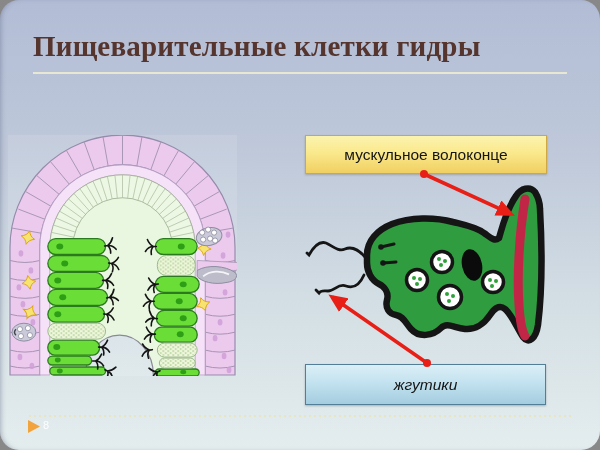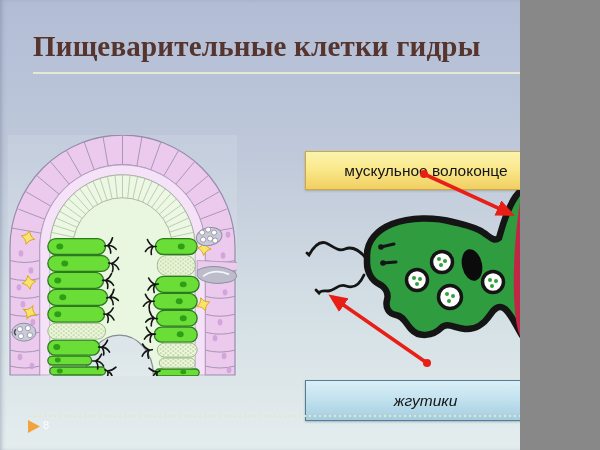--- a/index.html
+++ b/index.html
@@ -1,30 +1,31 @@
 <!DOCTYPE html>
 <html><head>
 <meta charset="utf-8">
 <style>
   html,body{margin:0;padding:0;background:#888;}
   .slide{
-    position:relative;width:520px;height:450px;overflow:hidden;
+    position:relative;width:600px;height:450px;overflow:hidden;
     background:linear-gradient(180deg,#b2bcd5 0%,#bfc9da 35%,#d6e1e6 72%,#e4edee 100%);
     box-shadow:inset 3px 0 5px -2px rgba(90,100,130,.45);
     font-family:"Liberation Sans",sans-serif;
+    border-radius:19px;
   }
   .title{
     position:absolute;left:33px;top:31px;margin:0;
     font-family:"Liberation Serif","DejaVu Serif",serif;
     font-weight:700;font-size:29px;line-height:1.1;color:#55352e;letter-spacing:.2px;
   }
   .title-rule{position:absolute;left:33px;top:72px;width:534px;height:2px;background:#f0edd3;opacity:.85;}
   .callout{
     position:absolute;display:flex;align-items:center;justify-content:center;
-    font-size:15.5px;color:#141414;margin-top:16px;
+    font-size:15.5px;color:#141414;
   }
   .callout-yellow{
     left:305px;top:135px;width:240px;height:37px;
     background:linear-gradient(180deg,#fbf3ae 0%,#fae98c 45%,#f0cf62 100%);
     border:1px solid #cfa845;box-shadow:0 1px 2px rgba(90,70,10,.28);
   }
   .callout-blue{
     left:305px;top:364px;width:239px;height:39px;
     background:linear-gradient(180deg,#dbeff7 0%,#c3e2ef 45%,#a4cde0 100%);
     border:1px solid #527e98;box-shadow:0 1px 2px rgba(30,50,70,.3);font-style:italic;

